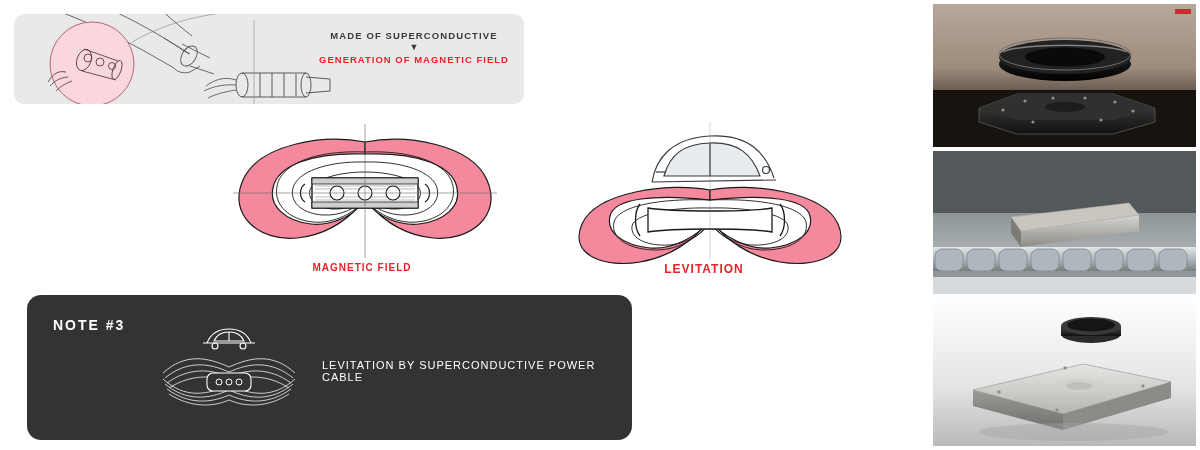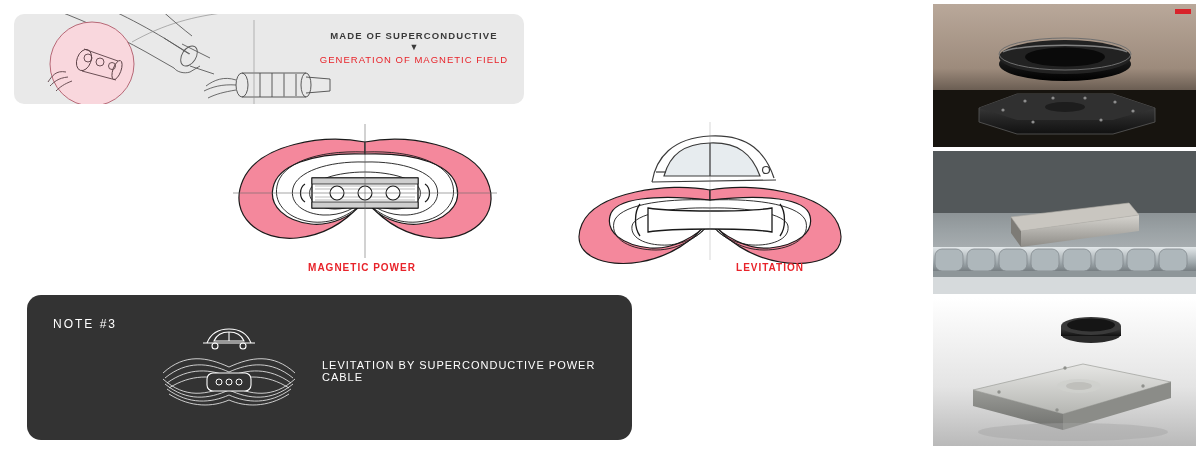--- a/index.html
+++ b/index.html
@@ -52,65 +52,65 @@
   .caption-arrow {
     color: #3a3a3a;
     font-size: 9px;
     line-height: 11px;
     margin: 1px 0 1px 0;
   }
   .caption-gen {
     font-size: 9.5px;
     letter-spacing: 1.0px;
     color: #e8232a;
-    font-weight: 400;
+    font-weight: 700;
   }
 
   
   .lbl-magnetic {
     position: absolute;
     left: 262px;
     top: 262px;
     width: 200px;
     text-align: center;
     font-size: 10px;
     font-weight: 700;
     letter-spacing: 1px;
     color: #e8232a;
   }
   .lbl-levitation {
     position: absolute;
     left: 604px;
     top: 262px;
     width: 200px;
-    text-align: right;
-    font-size: 10px;
+    text-align: center;
+    font-size: 12px;
     font-weight: 700;
     letter-spacing: 1px;
     color: #e8232a;
   }
 
   
   .note-bar {
     position: absolute;
     left: 27px;
     top: 295px;
     width: 605px;
     height: 145px;
     background: #333333;
     border-radius: 14px;
   }
   .note-title {
     position: absolute;
     left: 26px;
     top: 22px;
     color: #ffffff;
-    font-size: 12px;
+    font-size: 14px;
     letter-spacing: 2px;
-    font-weight: 400;
+    font-weight: 700;
   }
   .note-text {
     position: absolute;
     left: 295px;
     top: 64px;
     color: #ffffff;
     font-size: 11px;
     letter-spacing: 1.0px;
     font-weight: 400;
   }
@@ -247,21 +247,21 @@
       <circle cx="178" cy="75" r="7" fill="#ffffff" stroke="#1a1a1a" stroke-width="1.1"></circle>
       <path d="M90,66 C84,70 84,80 90,84" fill="none" stroke="#1a1a1a" stroke-width="1.2"></path>
       <path d="M210,66 C216,70 216,80 210,84" fill="none" stroke="#1a1a1a" stroke-width="1.2"></path>
     </g>
 
     <g stroke="#6a6a6a" stroke-width="0.6">
       <path d="M150,6 L150,140"></path>
       <path d="M18,75 L282,75"></path>
     </g>
   </svg>
-  <div class="lbl-magnetic">MAGNETIC POWER</div>
+  <div class="lbl-magnetic">MAGNETIC FIELD</div>
 
   <svg style="position:absolute; left:560px; top:110px; width:300px; height:160px;" viewBox="0 0 300 160" xmlns="http://www.w3.org/2000/svg">
 
     <g fill="none" stroke="#3a3a3a" stroke-width="1.2">
       <path d="M92,72 C96,48 112,28 150,26 C190,24 206,44 214,68"></path>
       <path d="M92,72 L216,70"></path>
       <path d="M104,66 C110,44 124,34 150,33 C178,32 192,44 200,66 Z" fill="#e7ecef" stroke="#3a3a3a"></path>
       <path d="M150,33 L150,66"></path>
       <circle cx="206" cy="60" r="3.5" fill="#ffffff"></circle>
       <path d="M96,62 L106,62"></path>

